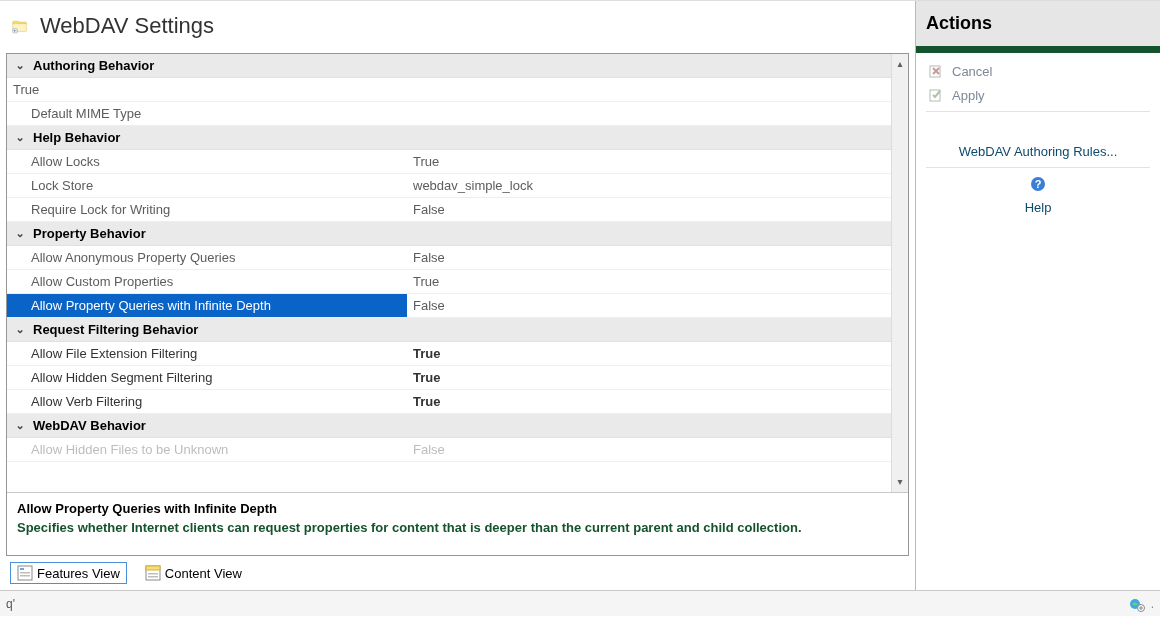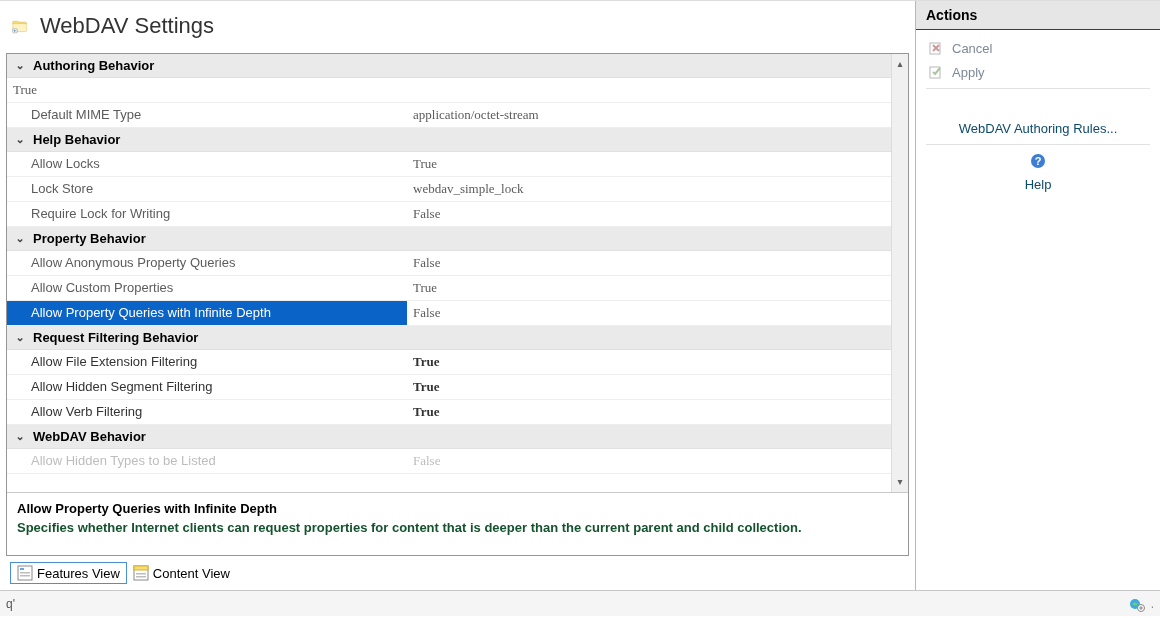--- a/index.html
+++ b/index.html
@@ -95,21 +95,20 @@
     padding: 4px 4px 4px 24px;
     color: #5c5c5c;
     white-space: nowrap;
     overflow: hidden;
     text-overflow: ellipsis;
   }
   .row .value {
     flex: 1 1 auto;
     padding: 4px 6px;
     color: #5c5c5c;
-    font-family: Liberation Serif, serif;
   }
   .row.bold .value, .row.bold .label { color: #333; }
   .row.bold .value { font-weight: 700; }
   .row.selected .label {
     background: #0a63c7;
     color: #fff;
   }
   .row.partial {
     color: #bdbdbd;
   }
@@ -117,21 +116,21 @@
   .desc-panel {
     border-top: 1px solid #c8c8c8;
     padding: 8px 10px 20px 10px;
     background: #fff;
   }
   .desc-title { font-weight: 700; margin-bottom: 4px; }
   .desc-body { color: #14532d; font-weight: bold; }
   .view-tabs {
     display: flex;
     align-items: center;
-    gap: 0;
+    gap: 12px;
     padding: 6px 4px 0 4px;
   }
   .view-tab {
     display: inline-flex;
     align-items: center;
     gap: 4px;
     padding: 2px 6px;
     font-size: 13px;
     cursor: pointer;
   }
@@ -146,24 +145,24 @@
   
   .actions-col {
     width: 245px;
     border-left: 1px solid #b8b8b8;
     background: #fff;
     display: flex;
     flex-direction: column;
   }
   .actions-header {
     background: #e6e6e6;
-    border-bottom: 1px solid #14532d;
-    padding: 6px 10px;
+    border-bottom: 7px solid #14532d;
+    padding: 12px 10px;
     font-weight: 700;
-    font-size: 14px;
+    font-size: 18px;
   }
   .action-list {
     padding: 6px 4px;
   }
   .action-item {
     display: flex;
     align-items: center;
     gap: 8px;
     padding: 4px 8px;
     color: #7d8996;
@@ -212,21 +211,20 @@
         <div class="grid-body" id="grid-body">
             <div class="cat-header">
               <span class="chev">⌄</span>
               <span>Authoring Behavior</span>
             </div>
             <div class="row">
               <div class="value">True</div>
             </div>
             <div class="row">
               <div class="label">Default MIME Type</div>
-              <div class="value">application/octet-stream</div>
             </div>
             <div class="cat-header">
               <span class="chev">⌄</span>
               <span>Help Behavior</span>
             </div>
             <div class="row">
               <div class="label">Allow Locks</div>
               <div class="value">True</div>
             </div>
             <div class="row">
@@ -267,21 +265,21 @@
             </div>
             <div class="row bold">
               <div class="label">Allow Verb Filtering</div>
               <div class="value">True</div>
             </div>
             <div class="cat-header">
               <span class="chev">⌄</span>
               <span>WebDAV Behavior</span>
             </div>
             <div class="row partial">
-              <div class="label">Allow Hidden Types to be Listed</div>
+              <div class="label">Allow Hidden Files to be Unknown</div>
               <div class="value">False</div>
             </div>
           </div>
         <div class="vscroll">
           <span class="arrow up">▴</span>
           <span class="arrow down">▾</span>
         </div>
       </div>
       <div class="desc-panel">
         <div class="desc-title">Allow Property Queries with Infinite Depth</div>

